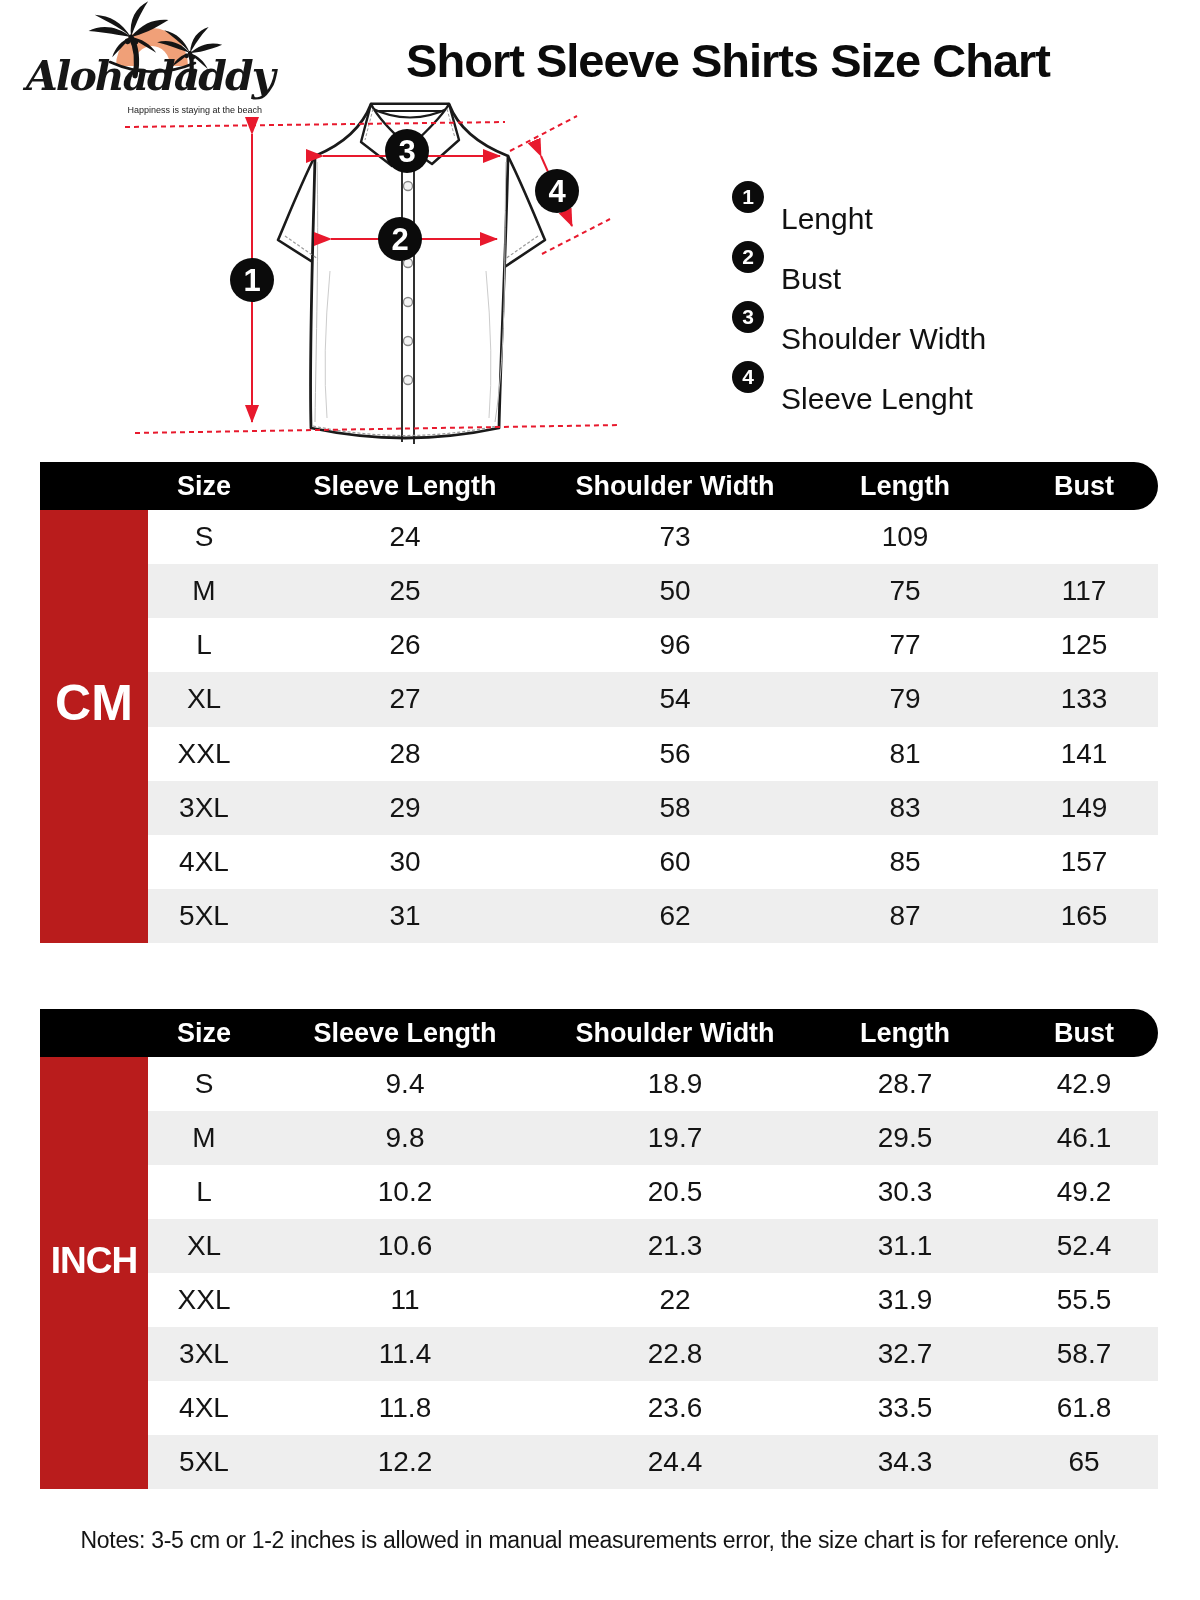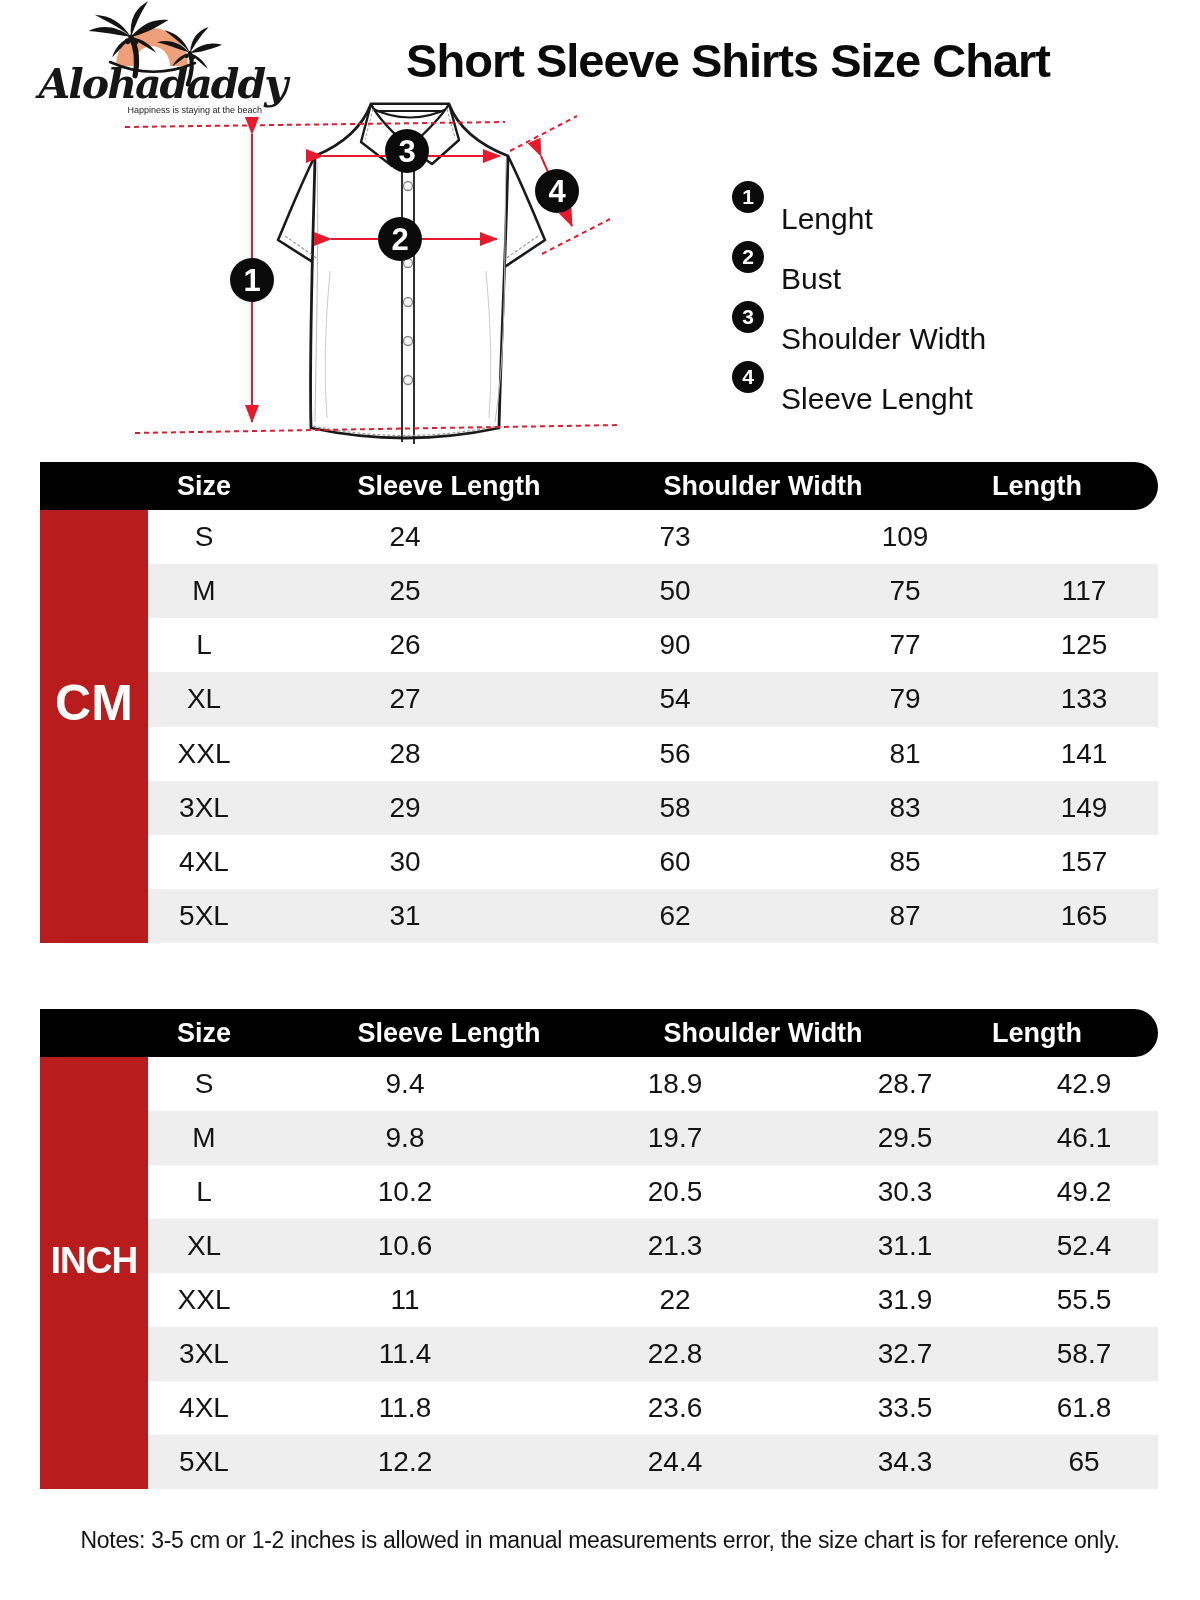--- a/index.html
+++ b/index.html
@@ -2,21 +2,21 @@
 <html><head>
 <meta charset="utf-8">
 <style>
   html,body{margin:0;padding:0;background:#fff;}
   .page{position:relative;width:1200px;height:1600px;background:#fff;overflow:hidden;
         font-family:"Liberation Sans",sans-serif;color:#111;}
 
   
   .logo{position:absolute;left:26px;top:6px;width:260px;height:114px;}
   .logo-art{position:absolute;left:42px;top:0;width:180px;height:80px;overflow:visible;}
-  .brand{position:absolute;left:0;top:54px;width:260px;text-align:right;
+  .brand{position:absolute;left:0;top:46px;width:260px;text-align:left;
          font-family:"DejaVu Serif",serif;font-style:italic;font-weight:bold;
          font-size:41px;letter-spacing:-2px;color:#161616;white-space:nowrap;}
   .tagline{position:absolute;right:24px;top:99px;font-size:9px;color:#222;white-space:nowrap;}
   .title{position:absolute;left:250px;top:33px;width:800px;margin:0;text-align:right;
          font-size:47px;font-weight:bold;letter-spacing:-1px;color:#0b0b0b;}
 
   
   .shirt-svg{position:absolute;left:105px;top:96px;width:530px;height:358px;overflow:visible;}
   .legend{position:absolute;left:732px;top:180px;display:flex;flex-direction:column;gap:26px;}
   .legend-item{display:flex;align-items:center;gap:17px;height:34px;}
@@ -29,21 +29,21 @@
   .stable{position:absolute;left:40px;width:1118px;}
   .stable.cm{top:462px;height:481px;}
   .stable.inch{top:1009px;height:480px;}
   .unitbar{position:absolute;left:0;top:0;bottom:0;width:108px;background:#b91c1c;
            display:flex;align-items:center;justify-content:center;
            color:#fff;font-weight:bold;}
   .cm .unitbar{font-size:50px;}
   .inch .unitbar{font-size:37px;letter-spacing:-1px;margin-top:24px;}
   .thead{position:relative;height:48px;background:#000;border-radius:0 24px 24px 0;
          display:grid;grid-template-columns:112px 290px 250px 210px 148px;
-         padding-left:108px;box-sizing:border-box;align-items:center;gap:44px;}
+         padding-left:108px;box-sizing:border-box;align-items:center;}
   .thead span{color:#fff;font-weight:bold;font-size:27px;text-align:center;}
   .rows{position:absolute;left:108px;right:0;top:48px;bottom:0;display:flex;flex-direction:column;}
   .trow{flex:1;display:grid;grid-template-columns:112px 290px 250px 210px 148px;align-items:center;}
   .trow:nth-child(even){background:#eeeeee;}
   .trow span{font-size:28px;text-align:center;color:#141414;}
 
   
   .note{position:absolute;left:0;top:1527px;width:1200px;text-align:center;
         font-size:23px;letter-spacing:-0.3px;color:#141414;}
 </style>
@@ -183,21 +183,21 @@
       <div class="trow">
           <span>M</span>
           <span>25</span>
           <span>50</span>
           <span>75</span>
           <span>117</span>
         </div>
       <div class="trow">
           <span>L</span>
           <span>26</span>
-          <span>90</span>
+          <span>96</span>
           <span>77</span>
           <span>125</span>
         </div>
       <div class="trow">
           <span>XL</span>
           <span>27</span>
           <span>54</span>
           <span>79</span>
           <span>133</span>
         </div>

